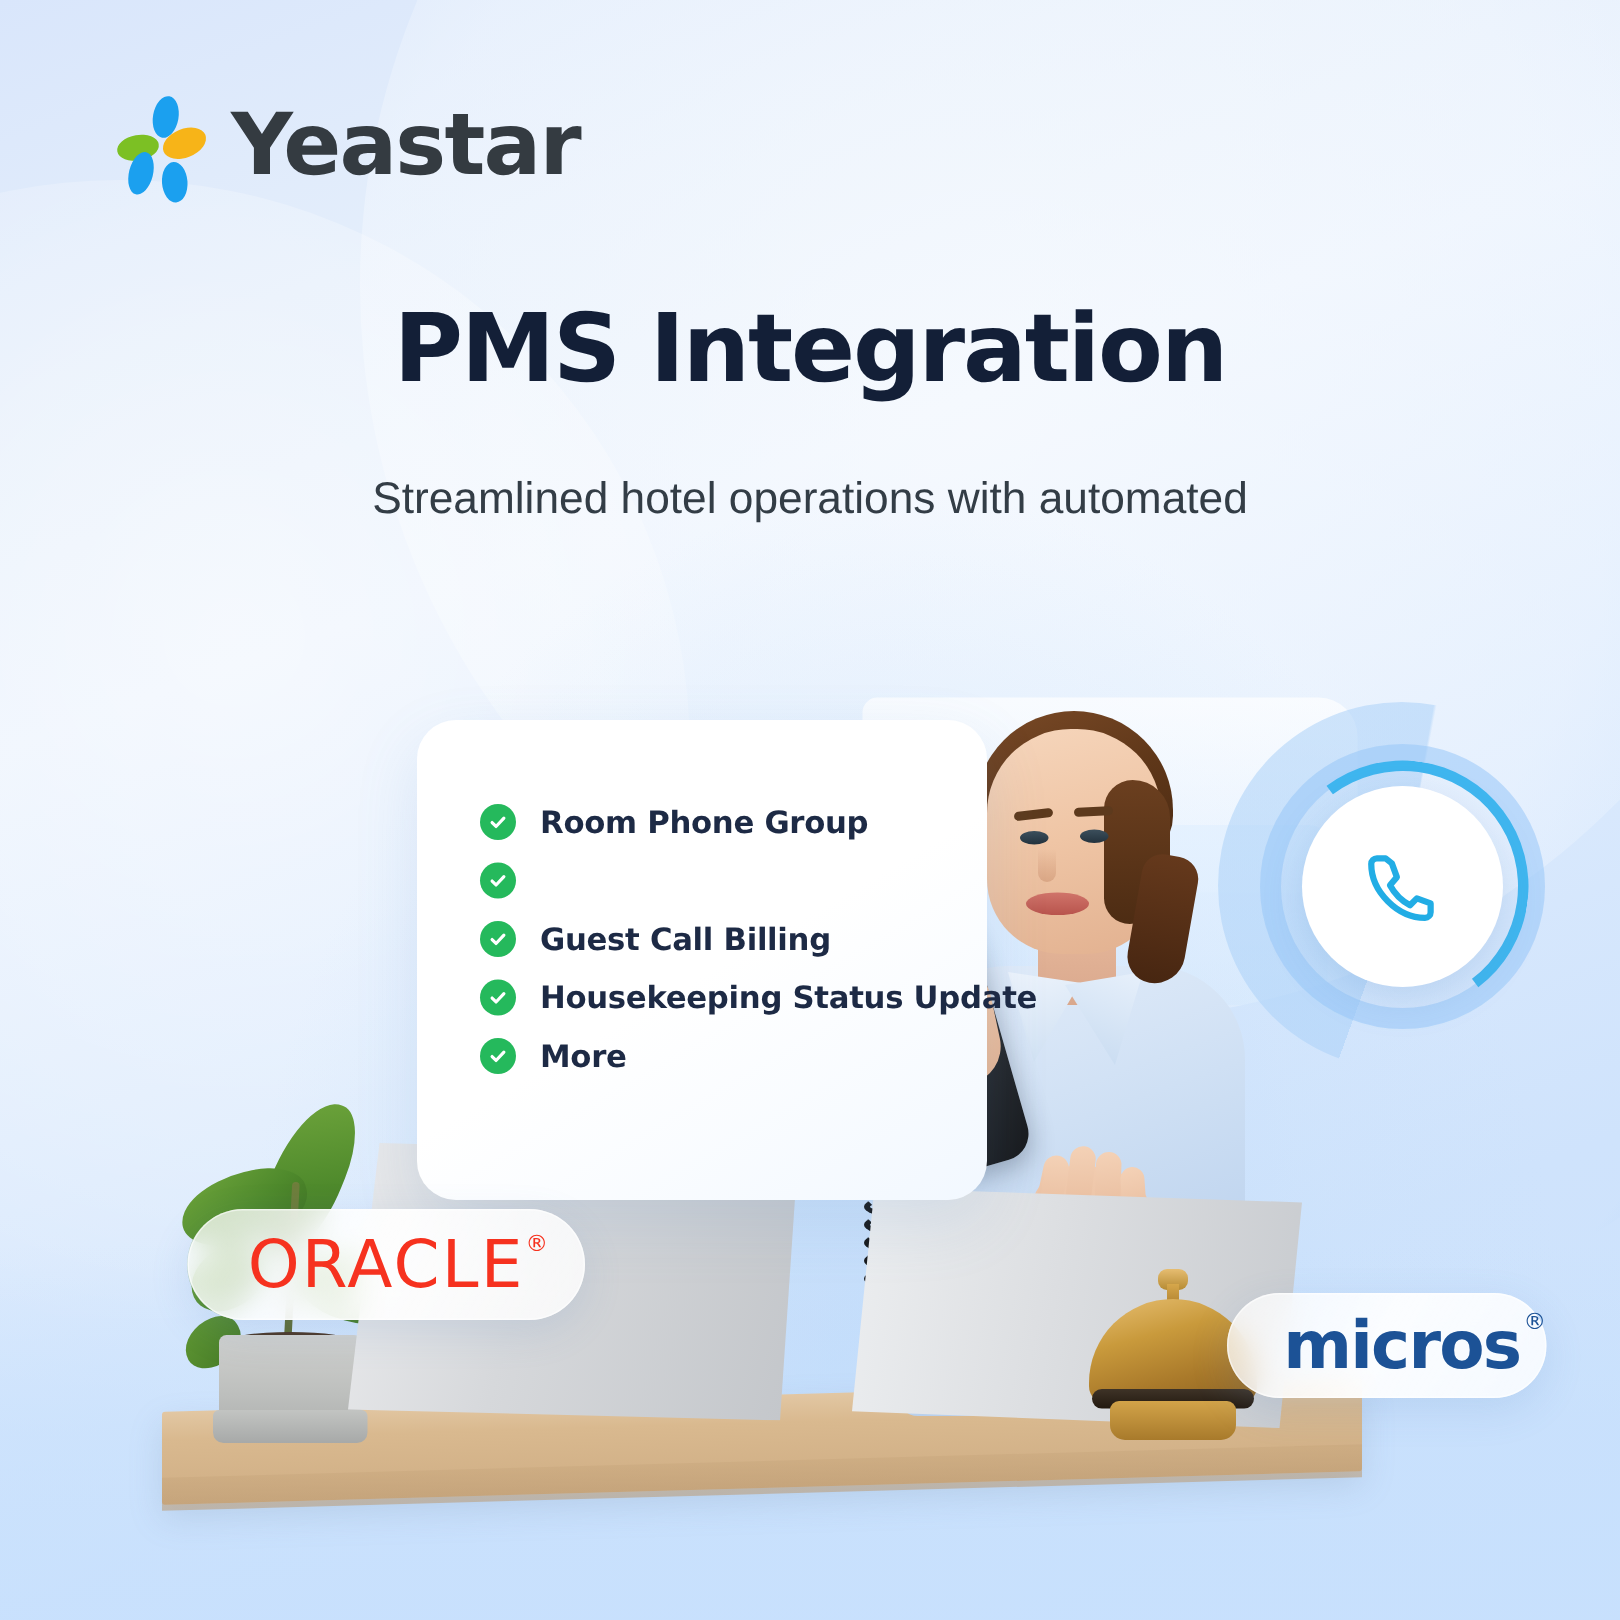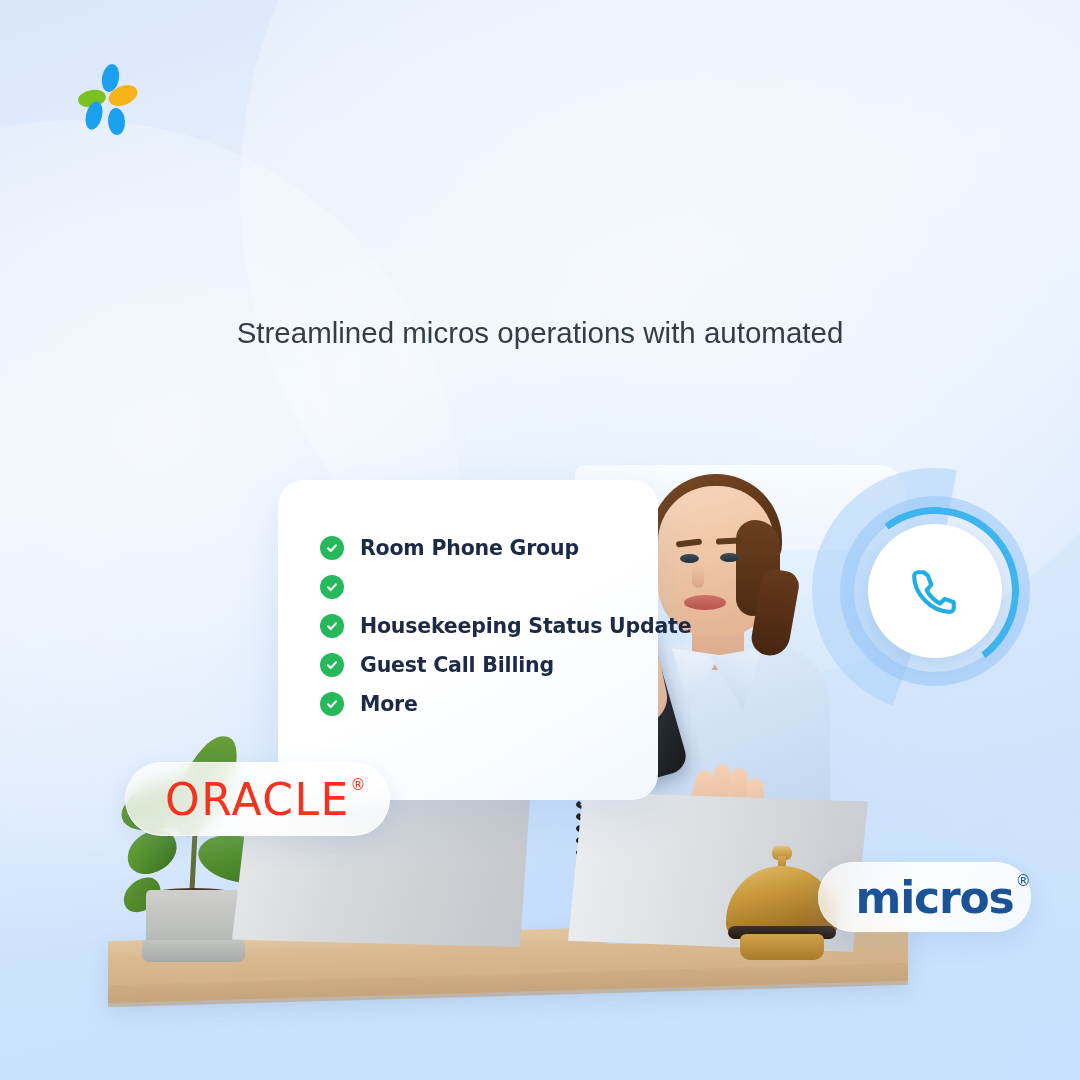--- a/index.html
+++ b/index.html
@@ -200,21 +200,21 @@
   .cord { position:absolute; left:-4px; top:300px; width:52px; height:166px; }
   .cord i { position:absolute; left:0; width:38px; height:13px; border-radius:50%;
     border:4px solid #16181b; border-top-color:transparent; }
 
   
   .badge { position:absolute; border-radius:999px;
     background:linear-gradient(120deg, rgba(255,255,255,.72) 0%, rgba(255,255,255,.92) 48%, rgba(255,255,255,.80) 100%);
     backdrop-filter:blur(9px);
     box-shadow:0 8px 26px rgba(92,135,190,.16), inset 0 0 0 1px rgba(255,255,255,.55);
     display:flex; align-items:center; justify-content:center; }
-  .badge-oracle { left:125px; top:762px; width:265px; height:74px; }
+  .badge-oracle { left:125px; top:806px; width:265px; height:74px; }
   .oracle-text { font-size:44px; font-weight:400; color:#f6321f; letter-spacing:1.5px;
     font-family:"DejaVu Sans", sans-serif; position:relative; }
   .oracle-text sup { font-size:15px; position:absolute; top:2px; right:-17px; }
   .badge-micros { left:818px; top:862px; width:213px; height:70px; }
   .micros-text { font-size:44px; font-weight:700; color:#1c5296; letter-spacing:-1.2px;
     font-family:"DejaVu Sans", sans-serif; position:relative;margin-left:20px; }
   .micros-text sup { font-size:15px; position:absolute; top:0px; right:-16px; font-weight:400; }
 </style>
 </head>
 <body>
@@ -228,24 +228,26 @@
   <div class="bg-band"></div>
 
   <div class="logo-wrap">
     <div class="logo-mark">
       <span class="lm1"></span>
         <span class="lm2"></span>
         <span class="lm3"></span>
       <span class="lm4"></span>
         <span class="lm5"></span>
     </div>
-  </div>
-
+    <div class="logo-word">Yeastar</div>
+  </div>
+
+  <div class="headline">PMS Integration</div>
   <div class="subhead">
-    <div>Streamlined micros operations with automated</div>
+    <div>Streamlined hotel operations with automated</div>
   </div>
 
   <div class="scene">
 
     <div class="panel-a"></div>
     <div class="panel-b"></div>
 
     <div class="ring-outer"></div>
     <div class="ring-mid"></div>
     <div class="ring-arc"></div>
@@ -338,29 +340,29 @@
               <path d="M3.5 8.4l3 3 6-6.4"></path>
             </svg>
           </span>
       </div>
       <div class="feat">
         <span class="chk">
             <svg viewBox="0 0 16 16" fill="none" stroke="#fff" stroke-width="2.4" stroke-linecap="round" stroke-linejoin="round">
               <path d="M3.5 8.4l3 3 6-6.4"></path>
             </svg>
           </span>
+        <span class="feat-label">Guest Call Billing</span>
+      </div>
+      <div class="feat">
+        <span class="chk">
+            <svg viewBox="0 0 16 16" fill="none" stroke="#fff" stroke-width="2.4" stroke-linecap="round" stroke-linejoin="round">
+              <path d="M3.5 8.4l3 3 6-6.4"></path>
+            </svg>
+          </span>
         <span class="feat-label">Housekeeping Status Update</span>
-      </div>
-      <div class="feat">
-        <span class="chk">
-            <svg viewBox="0 0 16 16" fill="none" stroke="#fff" stroke-width="2.4" stroke-linecap="round" stroke-linejoin="round">
-              <path d="M3.5 8.4l3 3 6-6.4"></path>
-            </svg>
-          </span>
-        <span class="feat-label">Guest Call Billing</span>
       </div>
       <div class="feat">
         <span class="chk">
             <svg viewBox="0 0 16 16" fill="none" stroke="#fff" stroke-width="2.4" stroke-linecap="round" stroke-linejoin="round">
               <path d="M3.5 8.4l3 3 6-6.4"></path>
             </svg>
           </span>
         <span class="feat-label">More</span>
       </div>
     </div>

